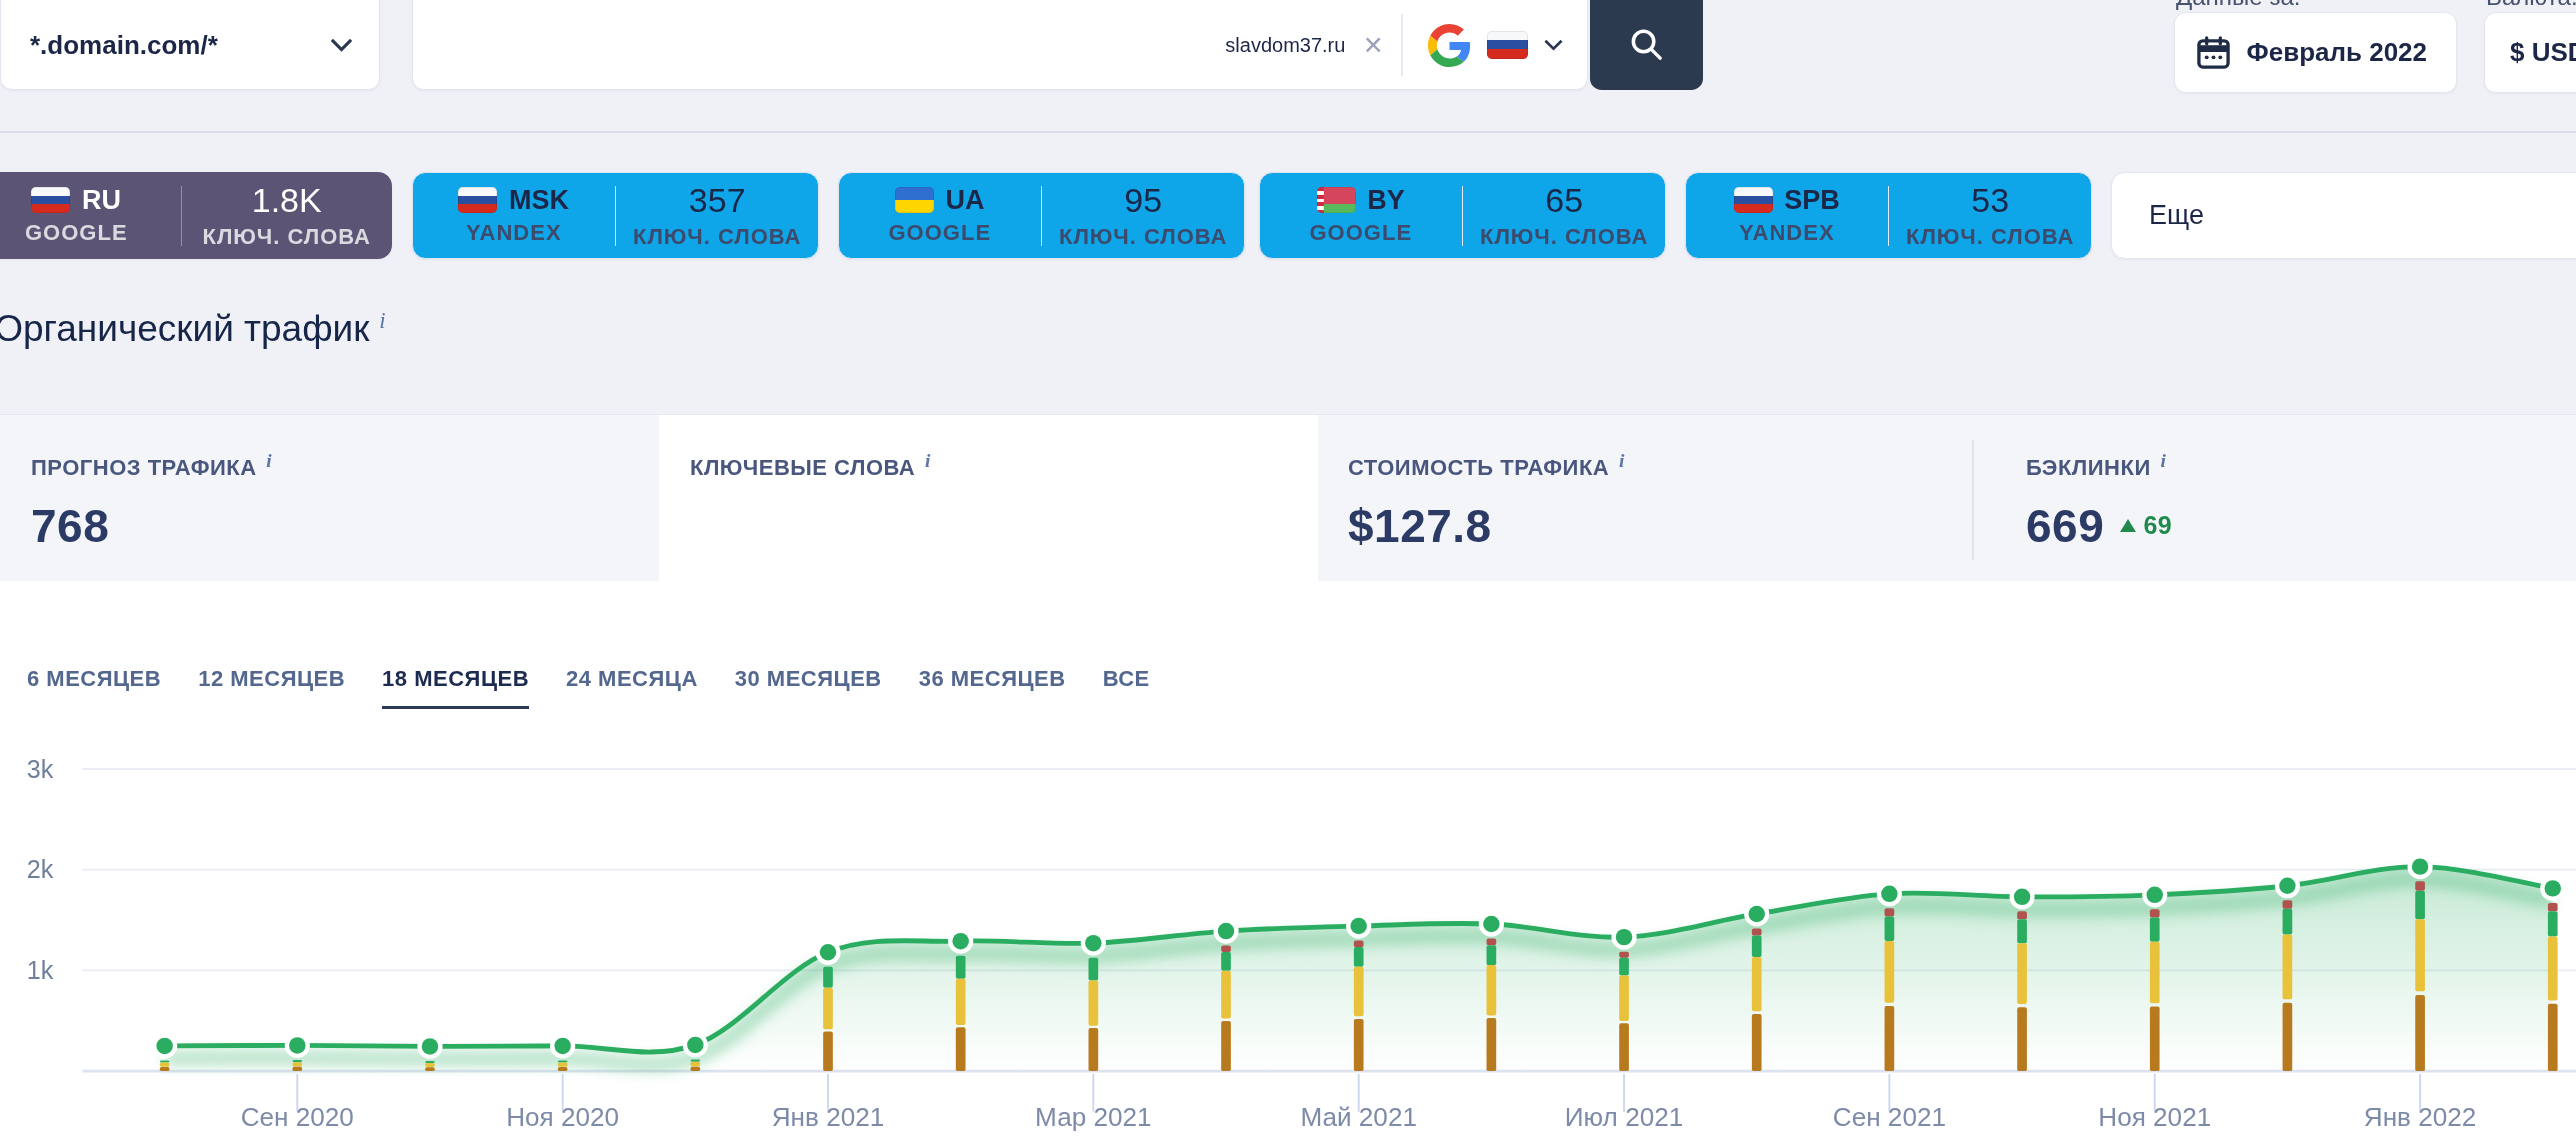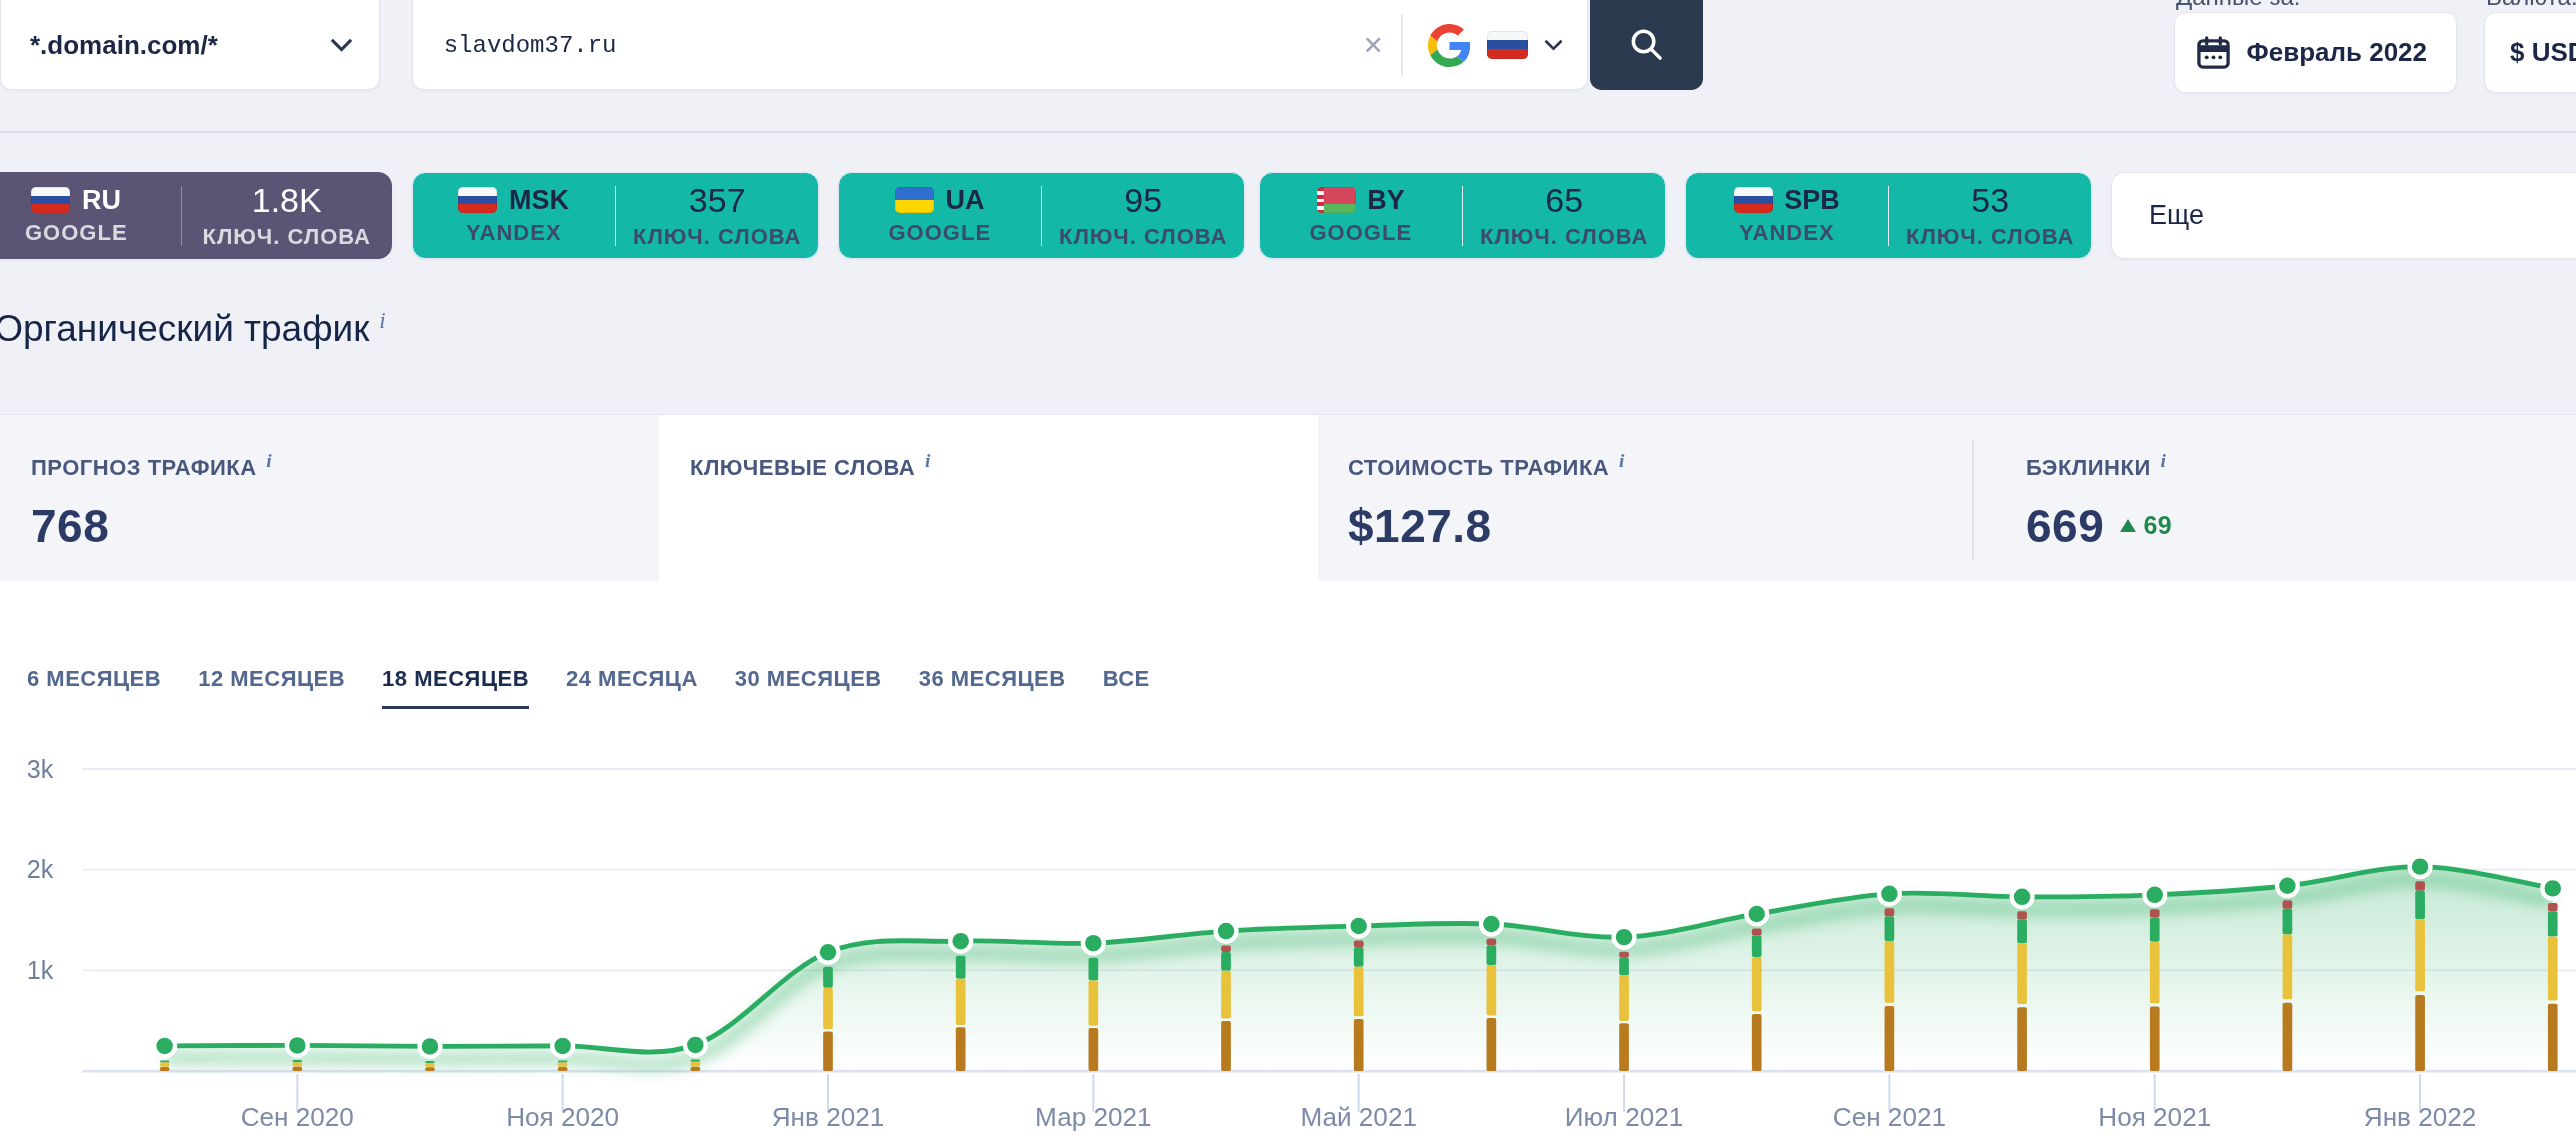--- a/index.html
+++ b/index.html
@@ -12,22 +12,22 @@
   }
   
   .ctl {
     position:absolute; background:#fff; border:1.9px solid #e3e6f0; border-radius:11.6px;
     box-shadow:0 1px 2.9px rgba(30,40,80,.05);
   }
   .dropdown { left:0; top:-13.6px; width:380px; height:104px; display:flex; align-items:center; padding:13.6px 25px 0 29px; }
   .dropdown .val { font-size:26px; font-weight:700; color:#1c2748; flex:1; }
   .searchbox { left:412px; top:-13.6px; width:1176px; height:104px; display:flex; align-items:center; padding:13.6px 23px 0 9.7px; }
   .searchbox input {
-    flex:1; border:none; outline:none; font-size:24px; color:#1c2748;
-    font-family:Liberation Mono, monospace; padding-left:21px; background:transparent; height:58px;
+    flex:1; border:none; outline:none; font-size:20px; color:#1c2748;
+    font-family:Liberation Sans, sans-serif; padding-left:21px; background:transparent; height:58px;text-align:right;
   }
   .clear { font-size:25px; color:#9aa3b8; padding:0 17.4px; cursor:pointer; }
   .vdiv { width:1.9px; height:62px; background:#e6e9f2; margin-right:25px; }
   .g-icon { width:43px; height:43px; margin-right:15.5px; }
   .flag { display:inline-block; width:41px; height:28px; border-radius:4.8px; box-shadow:0 0 0 1px rgba(0,0,0,.08) inset; }
   .flag-ru { background:linear-gradient(to bottom,#f6f8fa 0 33%,#2a4fa0 33% 66%,#d52b1e 66% 100%); }
   .flag-ua { background:linear-gradient(to bottom,#2f6fd0 0 50%,#ffd500 50% 100%); }
   .flag-by {
     background:
       repeating-linear-gradient(to bottom,#d02b3d 0 3.9px,#fff 3.9px 7.7px) left/6.8px 100% no-repeat,
@@ -43,21 +43,21 @@
   .lbl-data { left:2176px; }
   .lbl-cur  { left:2486px; }
   .datebtn { left:2174px; top:11.6px; width:283px; height:81px; display:flex; align-items:center; padding:0 21px; gap:15.5px; }
   .datebtn .val { font-size:26px; font-weight:700; color:#1c2748; }
   .curbtn { left:2484px; top:11.6px; width:136px; height:81px; display:flex; align-items:center; padding-left:25px; }
   .curbtn .val { font-size:26px; font-weight:700; color:#1c2748; }
   .hdivider { position:absolute; left:0; top:131px; width:2576px; height:1.9px; background:#dcdfea; }
 
   
   .rtab {
-    position:absolute; top:172px; height:87px; background:#14b8a6; border:1.9px solid #e3e6f0;
+    position:absolute; top:172px; height:87px; background:#0ea5e9; border:1.9px solid #e3e6f0;
     border-radius:13.6px; display:flex; align-items:center; box-shadow:0 1px 2.9px rgba(30,40,80,.05); cursor:pointer;
   }
   .rtab.active { background:#5c5474; border-color:#5c5474; color:#fff; }
   .rt-half { flex:1; display:flex; flex-direction:column; align-items:center; gap:4.8px; }
   .rt-top { display:flex; align-items:center; gap:11.6px; }
   .rt-code { font-size:27px; font-weight:700; color:#1c2748; }
   .rt-num  { font-size:34px; font-weight:400; color:#1c2748; }
   .rt-sub  { font-size:22px; font-weight:700; letter-spacing:1px; color:#3d4a6b; }
   .rtab.active .rt-code, .rtab.active .rt-num { color:#fff; }
   .rtab.active .rt-sub { color:rgba(255,255,255,.78); }

